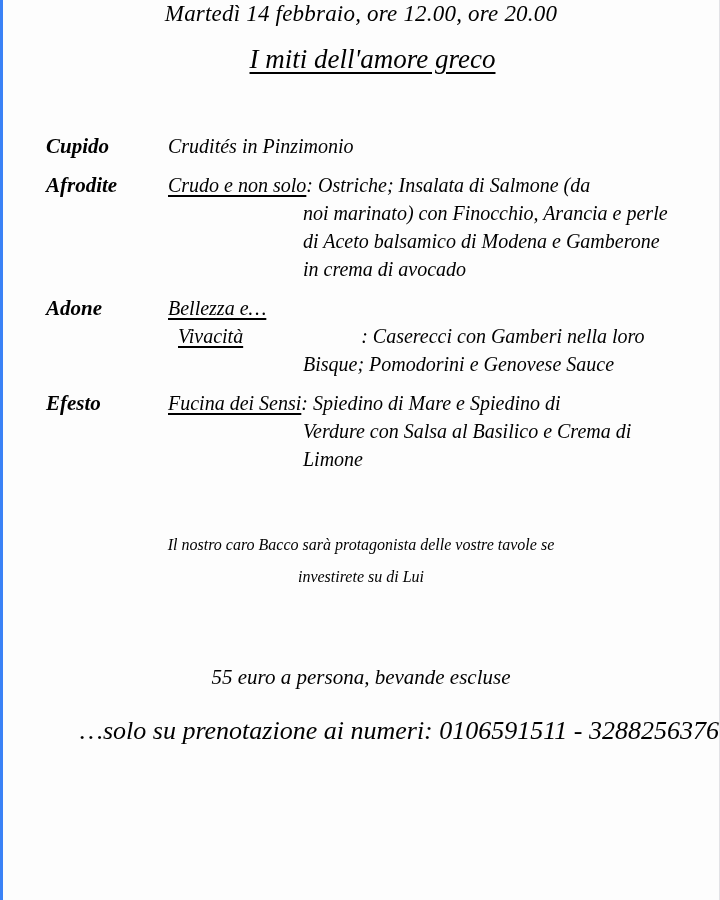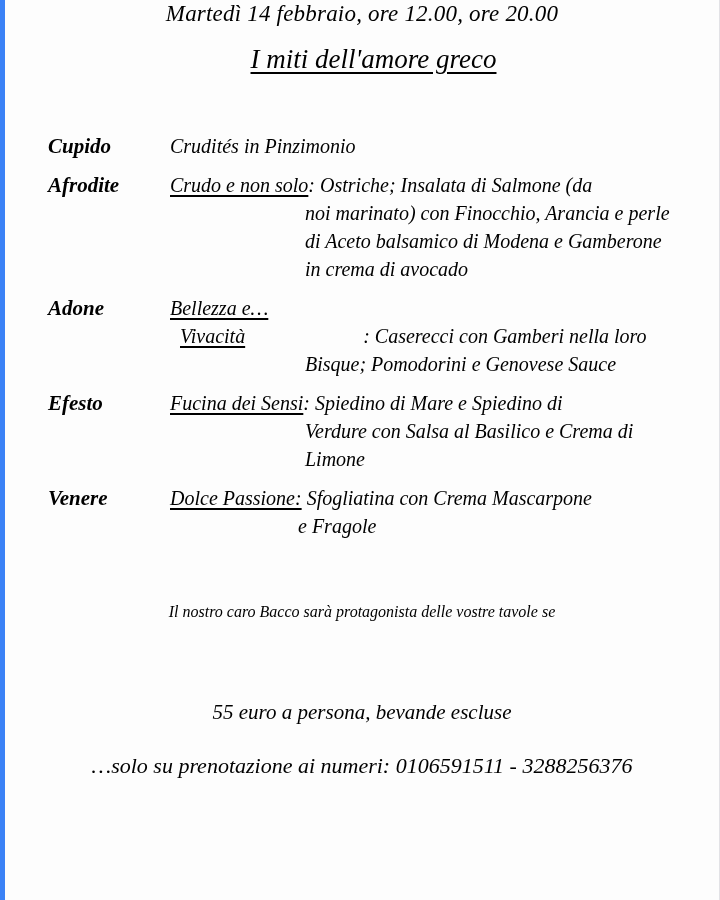--- a/index.html
+++ b/index.html
@@ -15,21 +15,21 @@
     color: #000000;
   }
 
   
   .page {
     position: relative;
     box-sizing: border-box;
     width: 720px;
     height: 900px;
     background: #fdfdfd;
-    border-left: 5px solid #3b82f6;
+    border-left: 3px solid #3b82f6;
     border-right: 1px solid #e2e2e6;
     padding: 0;
   }
 
   
   .header {
     text-align: center;
   }
   .date-line {
     font-style: italic;
@@ -117,24 +117,25 @@
     padding-top: 45px;
     margin: 8px;
   }
   .price {
     font-size: 21px;
     line-height: 28px;
     padding-top: 58px;
     margin: 12px;
   }
   .booking {
-    font-size: 22px;
+    font-size: 26px;
     line-height: 30px;
     padding-top: 13px;
     margin: 0;
+    text-align: right;
   }
 </style>
 </head>
 <body>
 
 <div class="page">
 
   <div class="header">
     <p class="date-line">Martedì 14 febbraio, ore 12.00, ore 20.00</p>
     <h1 class="doc-title"><span>I miti dell'amore greco</span></h1>
@@ -170,32 +171,26 @@
 
     <div class="course">
       <div class="course-name">Efesto</div>
       <div class="course-body">
         <div class="line"><span class="dish-label">Fucina dei Sensi</span><span>: Spiedino di Mare e Spiedino di</span></div>
         <div class="line indent">Verdure con Salsa al Basilico e Crema di</div>
         <div class="line indent">Limone</div>
       </div>
     </div>
 
-    <div class="course">
-      <div class="course-name">Venere</div>
-      <div class="course-body">
-        <div class="line"><span class="dish-label">Dolce Passione:</span><span> Sfogliatina con Crema Mascarpone</span></div>
-        <div class="line indent-frag">e Fragole</div>
-      </div>
-    </div>
 
 
   </div>
 
   <div class="footer">
     <p class="bacco">
       <span>Il nostro caro Bacco sarà protagonista delle vostre tavole se</span><br>
+      <span>investirete su di Lui</span>
     </p>
     <p class="price">55 euro a persona, bevande escluse</p>
     <p class="booking">…solo su prenotazione ai numeri: 0106591511 - 3288256376</p>
   </div>
 
 </div>
 
 </body></html>

